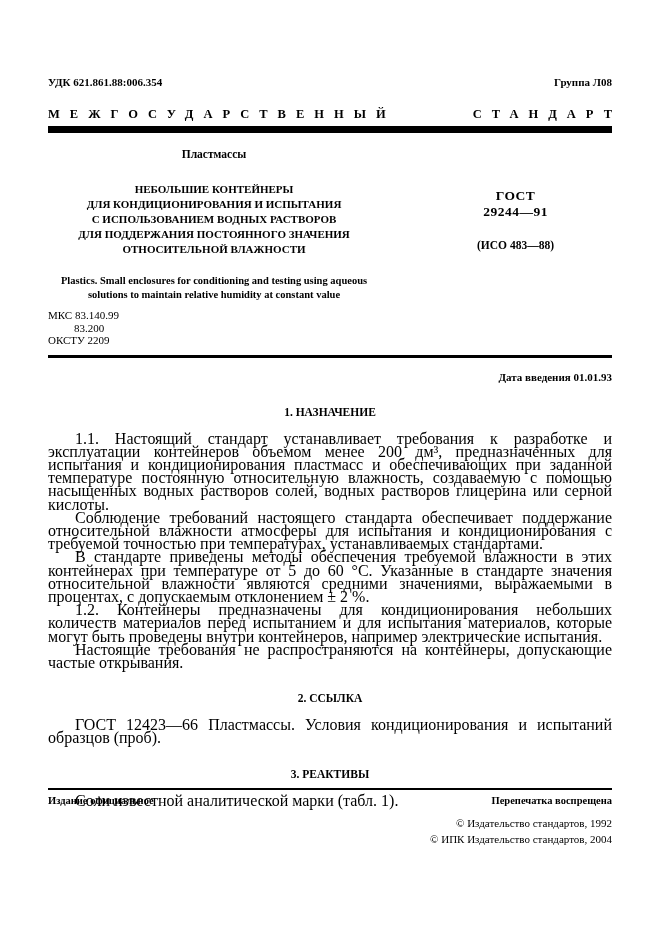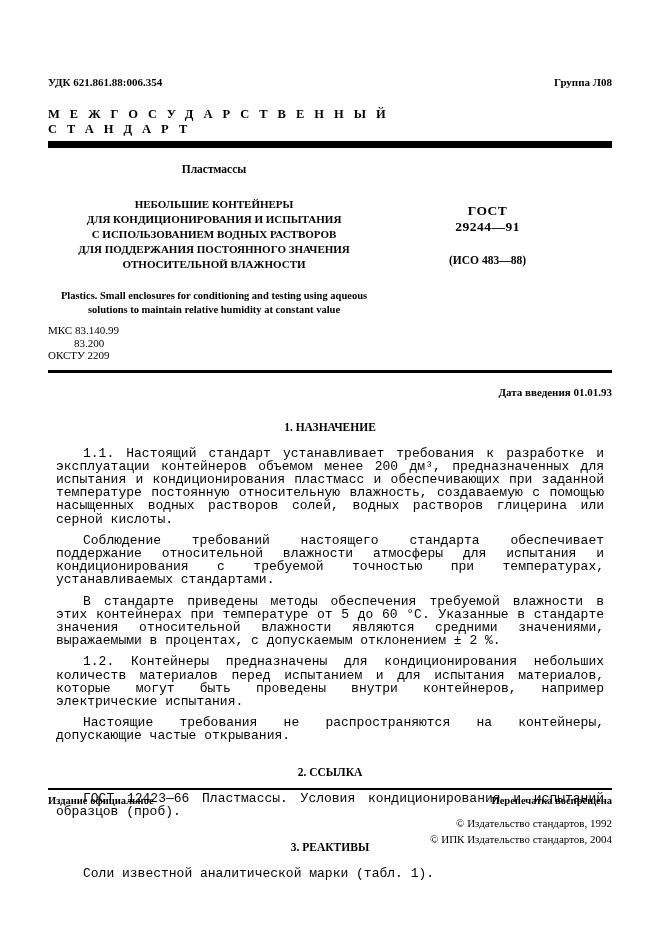--- a/index.html
+++ b/index.html
@@ -12,45 +12,44 @@
     overflow: hidden;
   }
   .topline {
     display: flex; justify-content: space-between;
     font-weight: bold; font-size: 11px;
   }
   .banner {
     display: flex; justify-content: space-between;
     margin-top: 19px; font-weight: bold; font-size: 12.5px;
     white-space: nowrap;
-    flex-direction: column;
   }
   .banner .w1 { letter-spacing: 10px; }
   .banner .w2 { letter-spacing: 10px; margin-right: -10px; }
   .bar-thick { height: 7px; background: #000; margin-top: 4px; }
-  .header-cols { display: flex; margin-top: 15px; }
+  .header-cols { display: flex; margin-top: 15px; gap: 28px; }
   .col-left { width: 332px; text-align: center; }
   .col-right { width: 175px; margin-left: 20px; text-align: center; padding-top: 40px; }
   .subject { font-weight: bold; font-size: 11.5px; }
   .title-ru { margin-top: 22px; font-weight: bold; font-size: 11px; line-height: 15px; }
   .title-en { margin-top: 17px; font-size: 10.5px; line-height: 14px; font-weight: bold; }
   .gost { font-weight: bold; font-size: 13.5px; line-height: 16px; letter-spacing: 0.5px; }
   .iso { font-weight: bold; font-size: 11.5px; margin-top: 19px; }
   .codes { margin-top: 7px; font-size: 11px; line-height: 12.5px; }
   .codes .indent { padding-left: 26px; }
   .rule-mid { height: 3px; background: #000; margin-top: 8px; }
   .date-line { text-align: right; font-weight: bold; font-size: 11px; margin-top: 13px; }
   .date-value { }
   h2.sec {
     font-size: 11.5px; text-align: center;
     font-weight: bold; margin: 23px 0 14px 0;
   }
   p.body {
-    font-size: 13px; line-height: 13.2px;
-    text-align: justify; text-indent: 27px; margin: 8px; font-family: Liberation Mono, monospace;
+    font-size: 16px; line-height: 13.2px;
+    text-align: justify; text-indent: 27px; margin: 0;
   }
   .footer { position: absolute; top: 788px; left: 48px; width: 564px; }
   .footer-rule { height: 2px; background: #000; }
   .footer-line {
     display: flex; justify-content: space-between;
     font-weight: bold; font-size: 10.5px; margin-top: 5px;
   }
   .copyrights { text-align: right; font-size: 11px; margin-top: 10px; line-height: 15.5px; }
 </style>
 </head>

